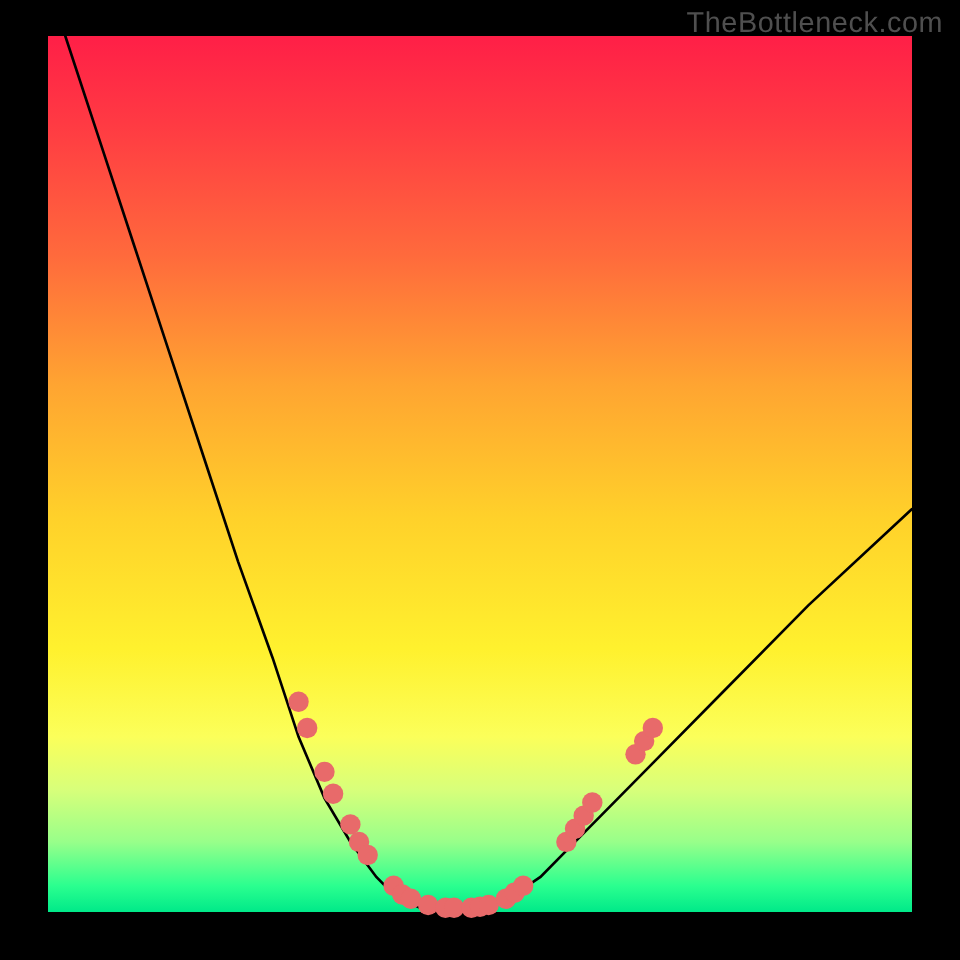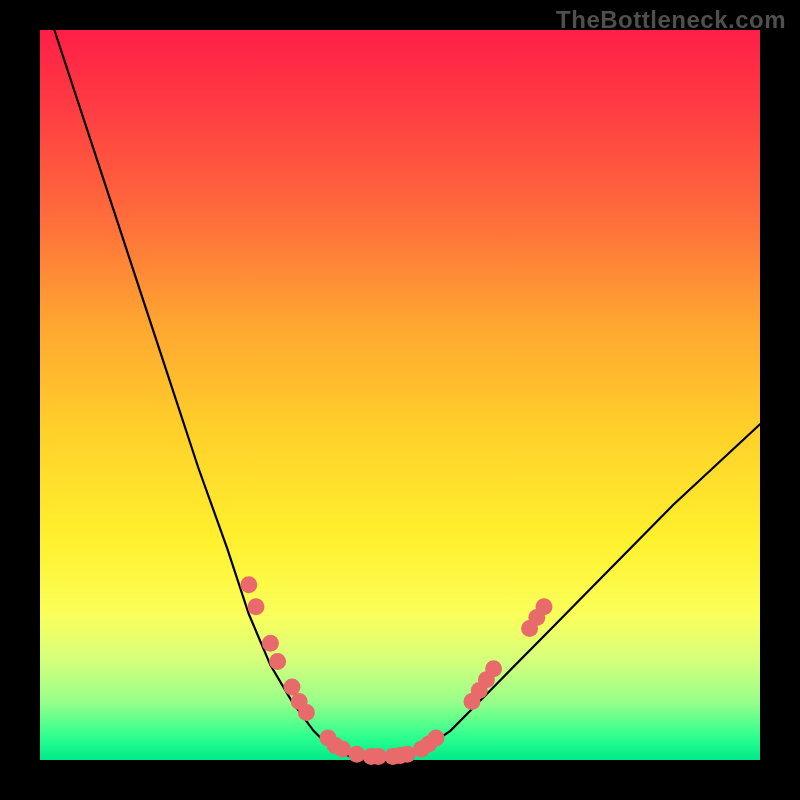--- a/index.html
+++ b/index.html
@@ -37,21 +37,21 @@
       #98ff8a 92%,
       #2bff8f 97%,
       #00e989 100%);
   }
   .watermark {
     position: absolute;
     top: 6px;
     right: 14px;
     color: #4f4f4f;
     font-size: 24px;
-    font-weight: 700;
+    font-weight: 400;
     letter-spacing: 0.5px;
     user-select: none;
   }
   svg.curve {
     position: absolute;
     left: 0;
     top: 0;
     width: 720px;
     height: 730px;
     overflow: visible;

